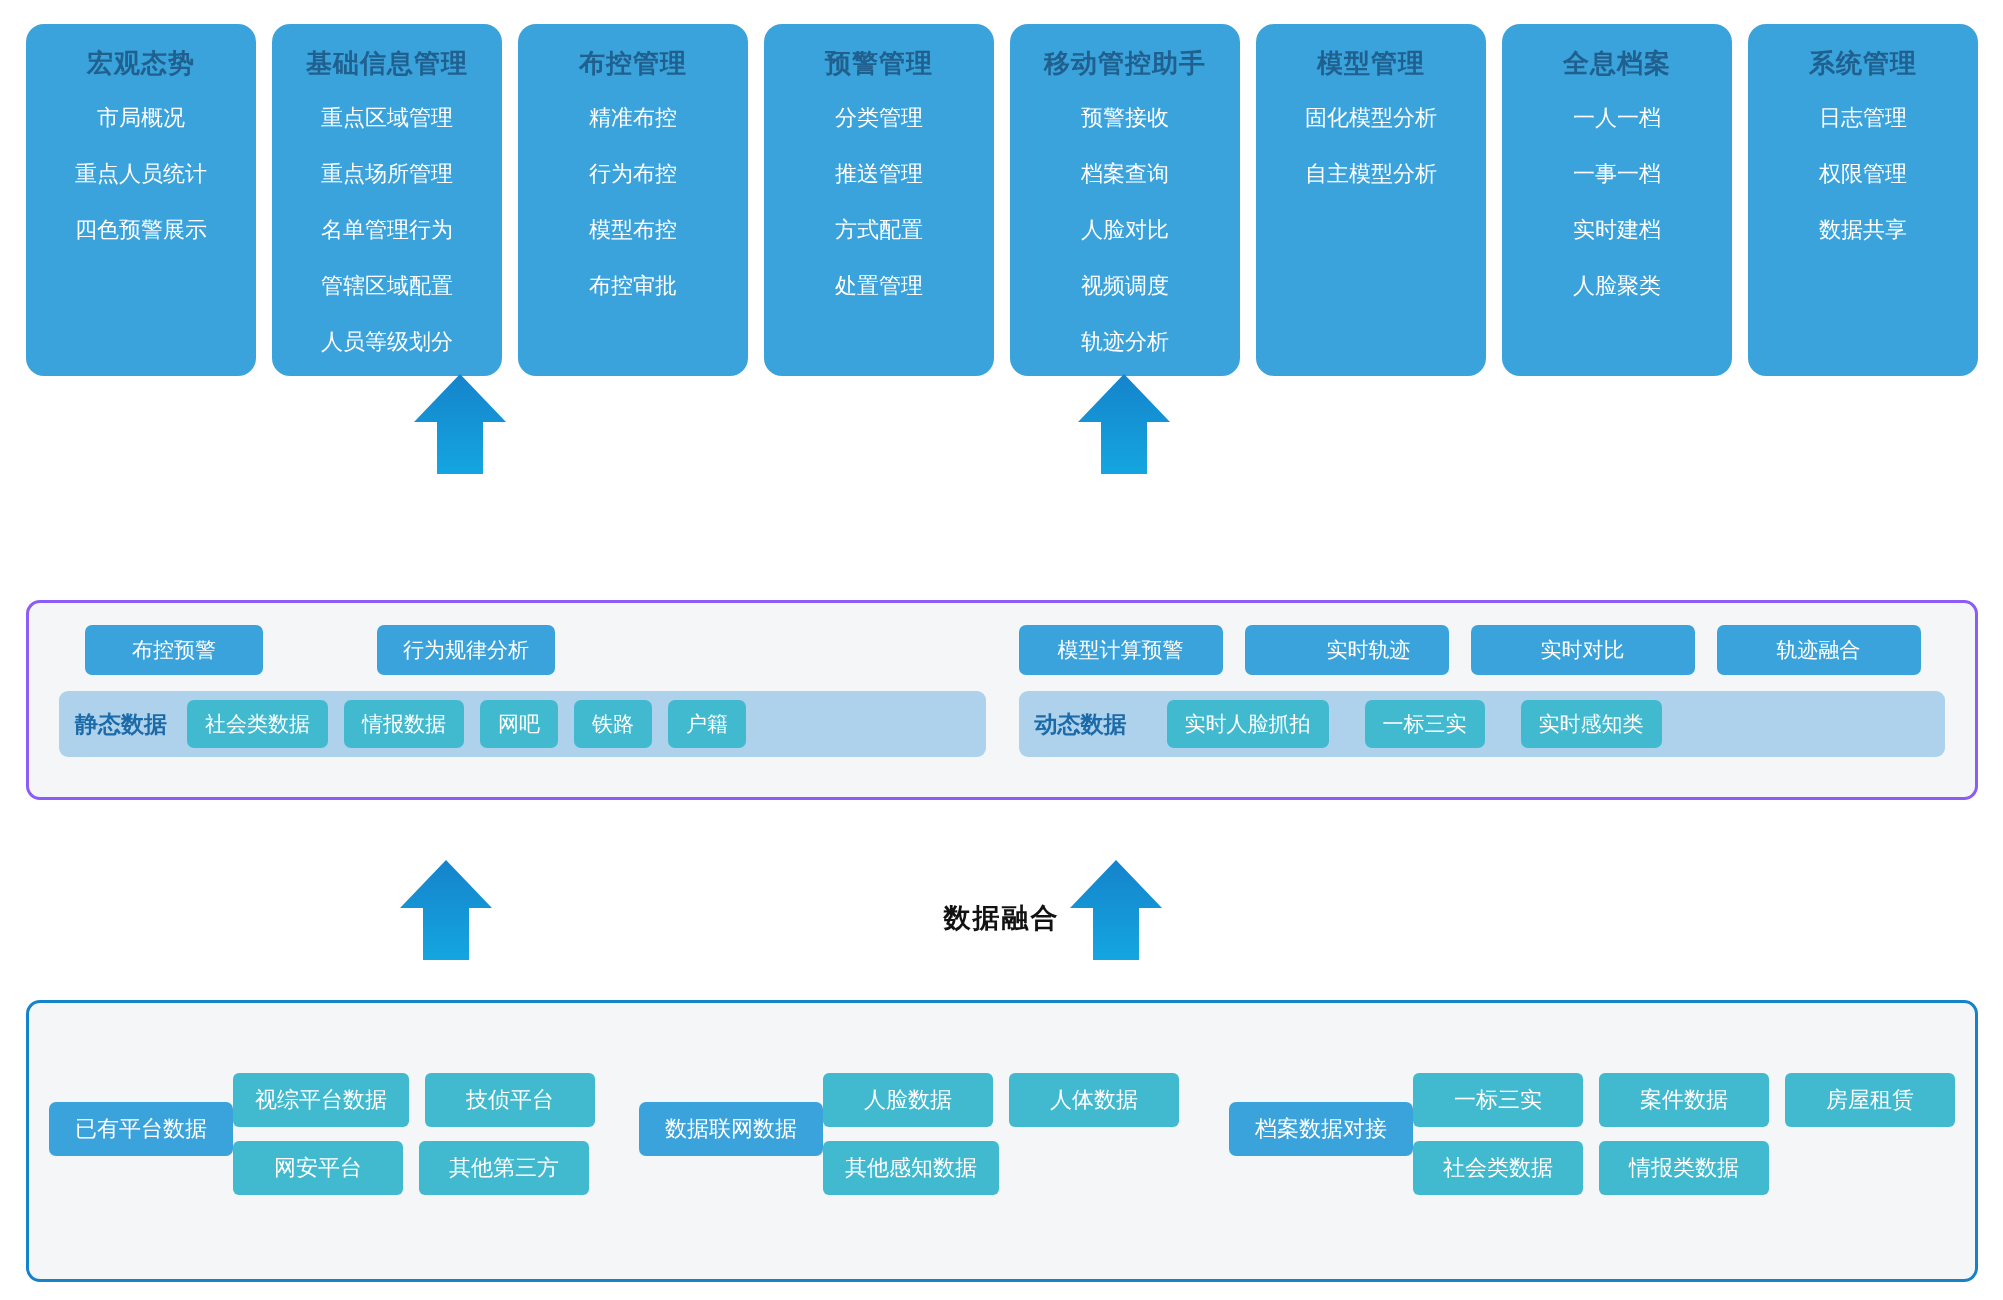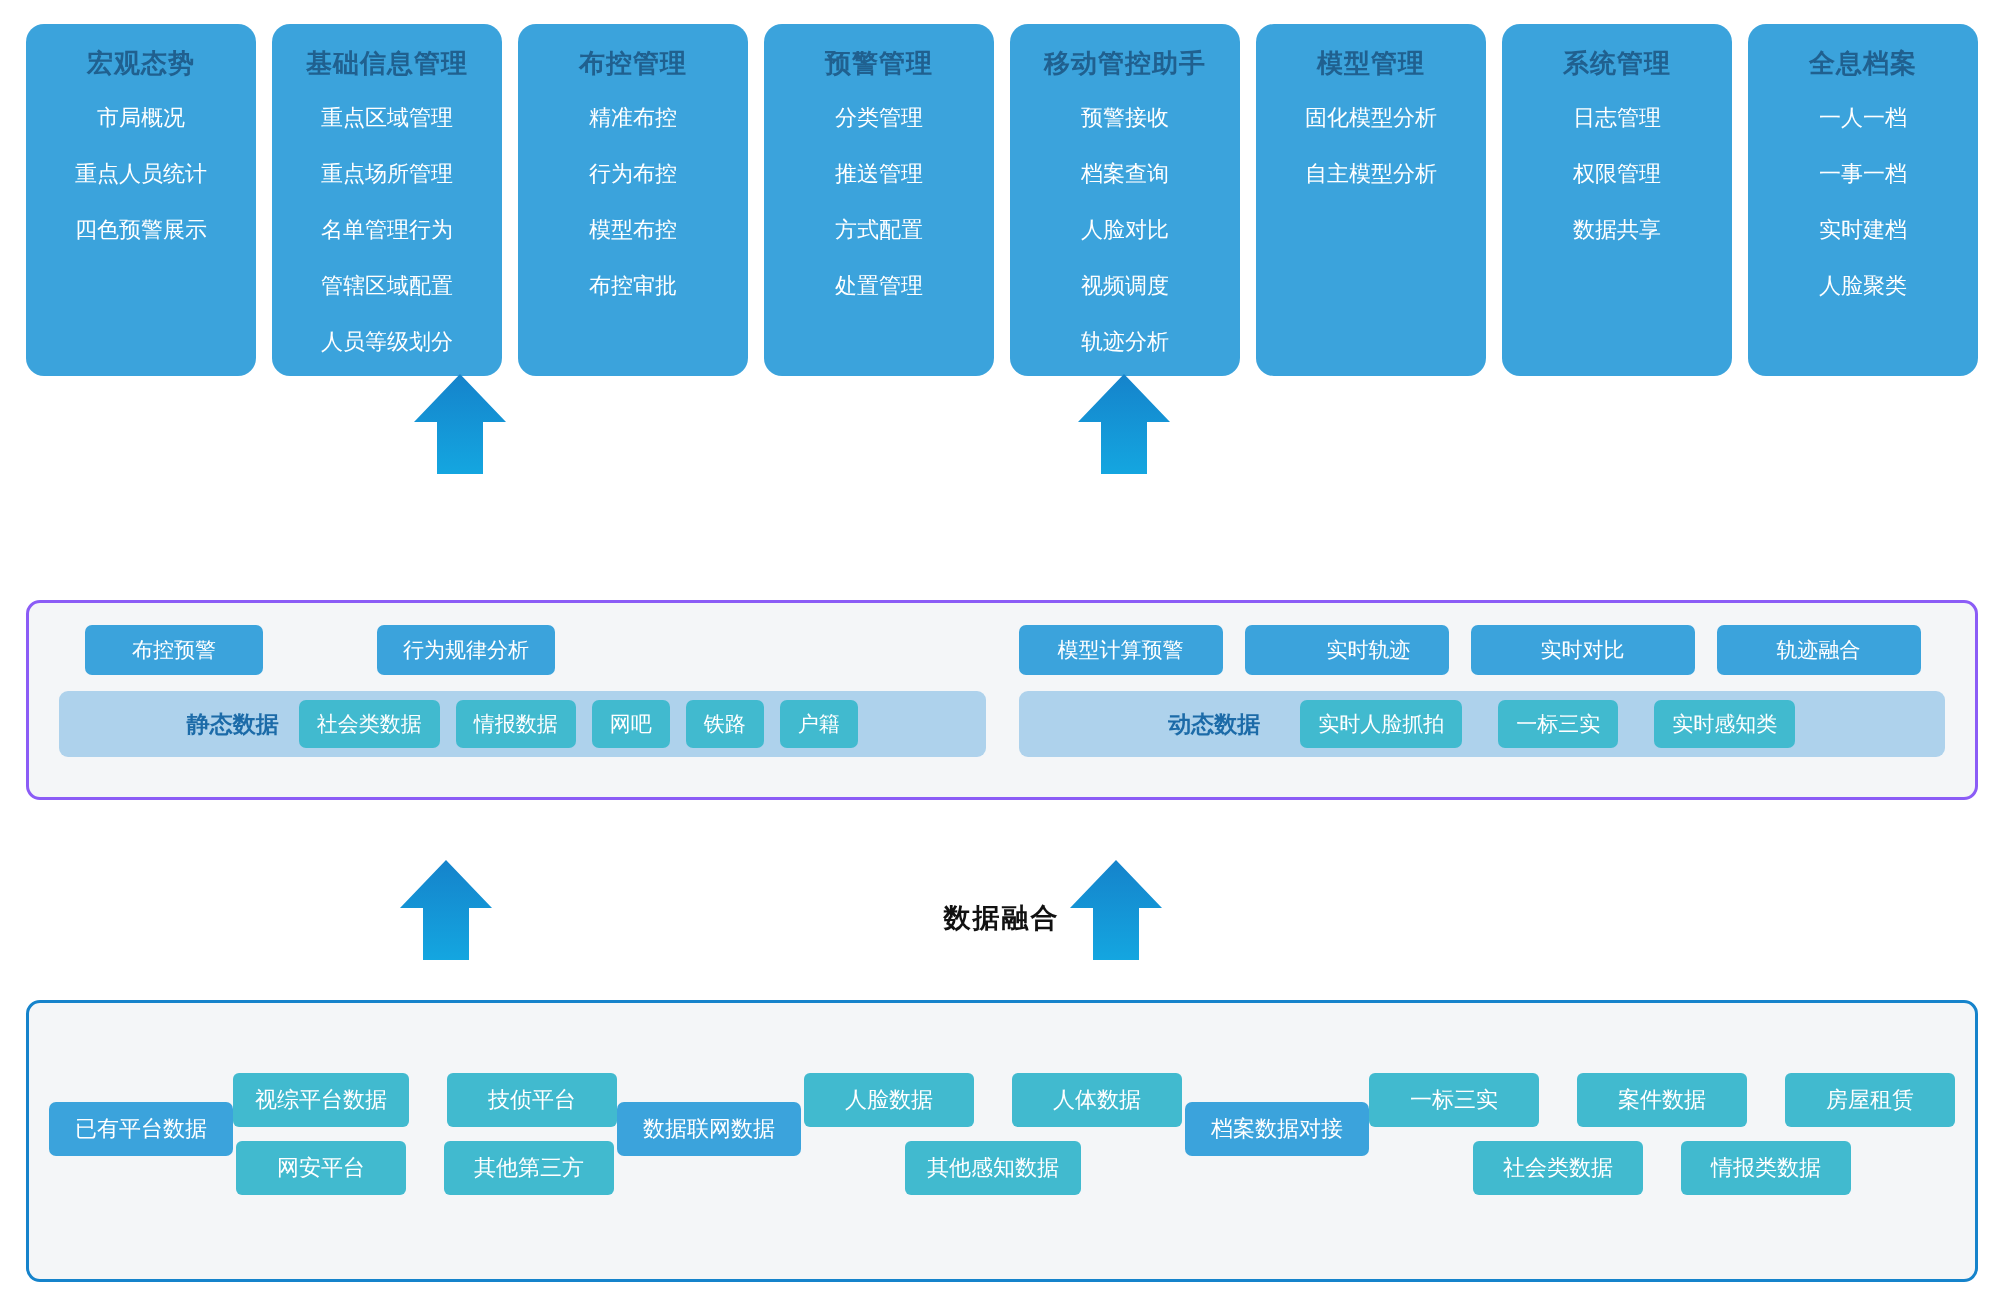--- a/index.html
+++ b/index.html
@@ -76,21 +76,20 @@
     text-align: center;
     white-space: nowrap;
   }
   .data-band {
     background: #AED2EC;
     border-radius: 9px;
     padding: 9px 16px;
     display: flex;
     align-items: center;
     gap: 16px;
-    justify-content: center;
   }
   .band-title {
     color: #1C6BA8;
     font-size: 23px;
     font-weight: 700;
     white-space: nowrap;
     margin-right: 4px;
   }
   .data-chip {
     background: #41BACF;
@@ -135,22 +134,22 @@
     color: #ffffff;
     font-size: 22px;
     border-radius: 7px;
     padding: 12px 26px;
     white-space: nowrap;
     margin-bottom: 24px;
   }
   .src-rows { width: 100%; }
   .src-row {
     display: flex;
-    justify-content: center;
-    gap: 38px;
+    justify-content: flex-start;
+    gap: 16px;
     margin-bottom: 14px;
   }
   .src-chip {
     background: #41BACF;
     color: #ffffff;
     font-size: 22px;
     border-radius: 6px;
     padding: 12px 22px;
     white-space: nowrap;
     min-width: 170px;
@@ -198,31 +197,31 @@
         <div class="module-item">人脸对比</div>
         <div class="module-item">视频调度</div>
         <div class="module-item">轨迹分析</div>
       </div>
       <div class="module-card">
         <div class="module-title">模型管理</div>
         <div class="module-item">固化模型分析</div>
         <div class="module-item">自主模型分析</div>
       </div>
       <div class="module-card">
-        <div class="module-title">系统管理</div>
-        <div class="module-item">日志管理</div>
-        <div class="module-item">权限管理</div>
-        <div class="module-item">数据共享</div>
-      </div>
-      <div class="module-card">
         <div class="module-title">全息档案</div>
         <div class="module-item">一人一档</div>
         <div class="module-item">一事一档</div>
         <div class="module-item">实时建档</div>
         <div class="module-item">人脸聚类</div>
+      </div>
+      <div class="module-card">
+        <div class="module-title">系统管理</div>
+        <div class="module-item">日志管理</div>
+        <div class="module-item">权限管理</div>
+        <div class="module-item">数据共享</div>
       </div>
     </div>
 
   <div class="up-arrow" style="left:414px; top:374px;">
     <svg viewBox="0 0 92 100" preserveAspectRatio="none">
       <defs>
         <linearGradient id="agrad1" x1="0" y1="1" x2="0" y2="0">
           <stop offset="0%" stop-color="#14A6E0"></stop>
           <stop offset="100%" stop-color="#1583CB"></stop>
         </linearGradient>

